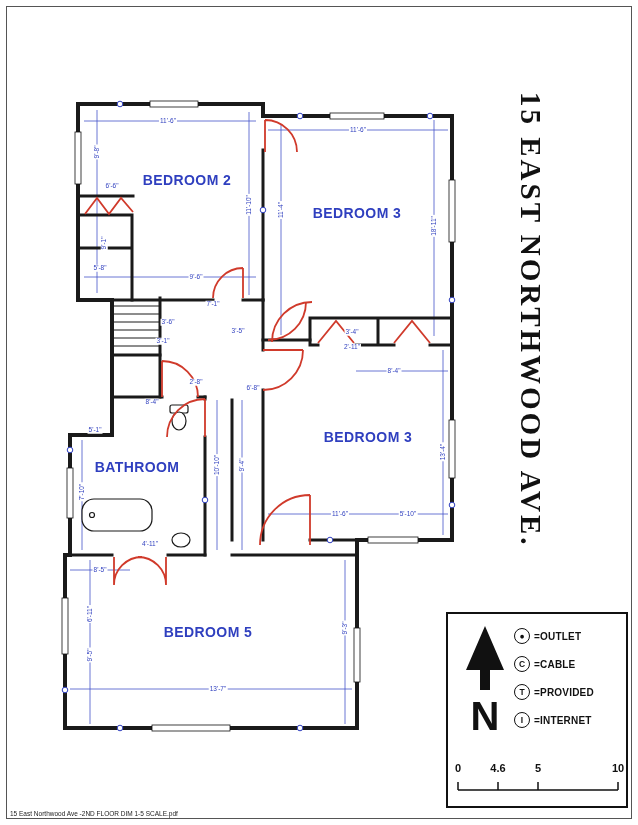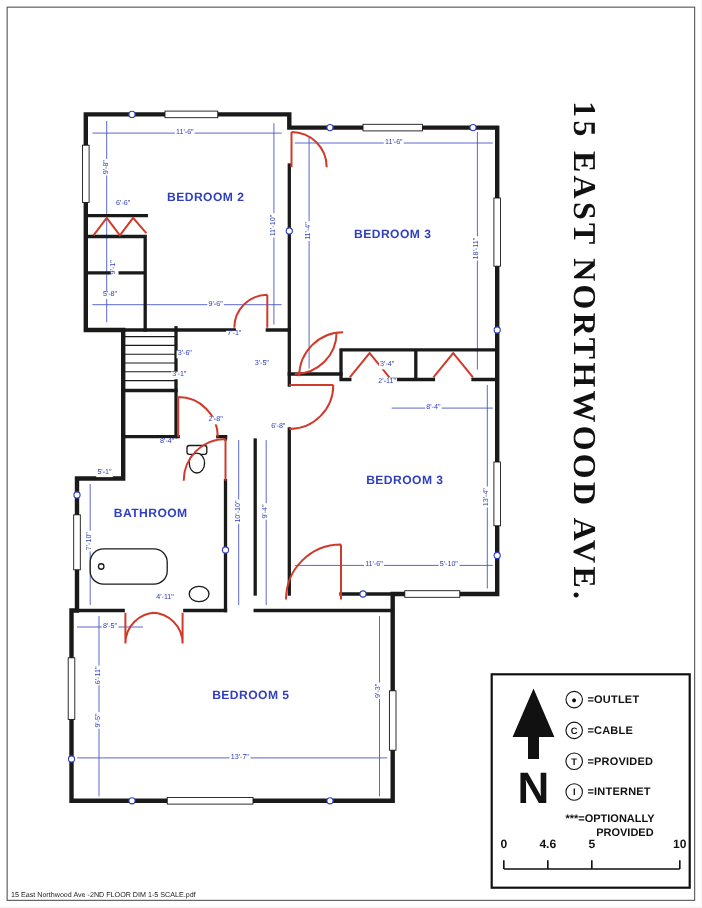--- a/index.html
+++ b/index.html
@@ -6,21 +6,21 @@
   .page{position:relative;width:638px;height:825px;background:#ffffff;margin:0 auto;
         font-family:"Liberation Sans",sans-serif;overflow:hidden;}
   .page-border{position:absolute;inset:6px;border:1px solid #555;pointer-events:none;}
   .plan-svg{position:absolute;left:0;top:0;z-index:1;}
   .title{position:absolute;left:258px;top:87px;transform:translate(-50%,-50%);
          font-size:21px;font-weight:bold;color:#111;letter-spacing:1px;white-space:nowrap;z-index:4;}
   .side-title{position:absolute;left:547px;top:92px;width:436px;height:42px;
               transform:rotate(90deg);transform-origin:top left;
               font-family:"Liberation Serif",serif;font-weight:bold;font-size:29px;
               letter-spacing:3px;text-align:center;color:#111;white-space:nowrap;z-index:4;}
-  .room-label{position:absolute;transform:translate(-50%,-50%);font-size:11px;font-weight:bold;
+  .room-label{position:absolute;transform:translate(-50%,-50%);font-size:14px;font-weight:bold;
               color:#2f3fbf;letter-spacing:.4px;white-space:nowrap;z-index:3;}
   .dim{position:absolute;transform:translate(-50%,-50%);font-size:6.5px;color:#2f3fbf;
        background:#fff;padding:0 1px;white-space:nowrap;z-index:3;line-height:1;}
   .dim.v{transform:translate(-50%,-50%) rotate(-90deg);}
   .legend{position:absolute;left:446px;top:612px;width:178px;height:192px;border:2px solid #111;
           background:#fff;z-index:4;}
   .north{position:absolute;left:10px;top:10px;width:54px;text-align:center;}
   .north-n{font-size:40px;font-weight:bold;line-height:1;color:#111;margin-top:0px;}
   .leg-items{position:absolute;left:66px;top:8px;}
   .leg-row{display:flex;align-items:center;height:28px;}
@@ -138,21 +138,21 @@
         <circle cx="205" cy="500" r="2.8"></circle>
     </g>
   </svg>
 
   <div class="side-title">15 EAST NORTHWOOD AVE.</div>
 
   <span class="room-label" style="left:187px;top:180px">BEDROOM 2</span>
   <span class="room-label" style="left:357px;top:213px">BEDROOM 3</span>
   <span class="room-label" style="left:368px;top:437px">BEDROOM 3</span>
   <span class="room-label" style="left:137px;top:467px">BATHROOM</span>
-  <span class="room-label" style="left:228px;top:632px">BEDROOM 5</span>
+  <span class="room-label" style="left:208px;top:632px">BEDROOM 5</span>
 
   <span class="dim" style="left:168px;top:121px">11'-6"</span>
   <span class="dim v" style="left:97px;top:152px">9'-8"</span>
   <span class="dim" style="left:112px;top:186px">6'-6"</span>
   <span class="dim v" style="left:104px;top:243px">9'-1"</span>
   <span class="dim" style="left:100px;top:268px">5'-8"</span>
   <span class="dim" style="left:196px;top:277px">9'-6"</span>
   <span class="dim v" style="left:249px;top:205px">11'-10"</span>
   <span class="dim v" style="left:281px;top:210px">11'-4"</span>
   <span class="dim" style="left:358px;top:130px">11'-6"</span>
@@ -199,24 +199,20 @@
       </div>
       <div class="leg-row">
         <span class="leg-sym">T</span>
         <span class="leg-label">=PROVIDED</span>
       </div>
       <div class="leg-row">
         <span class="leg-sym">I</span>
         <span class="leg-label">=INTERNET</span>
       </div>
     </div>
-    <div class="leg-note">
-      <div>***=OPTIONALLY</div>
-      <div class="l2">PROVIDED</div>
-    </div>
     <div class="scalebar">
       <span class="scale-num" style="left:6px">0</span>
       <span class="scale-num" style="left:46px">4.6</span>
       <span class="scale-num" style="left:86px">5</span>
       <span class="scale-num" style="left:166px">10</span>
       <svg class="scale-svg" width="170" height="20" viewBox="0 0 170 20">
         <path d="M6 14 L166 14 M6 6 L6 14 M46 6 L46 14 M86 6 L86 14 M166 6 L166 14" stroke="#111" stroke-width="1.5" fill="none"></path>
       </svg>
     </div>
   </div>

